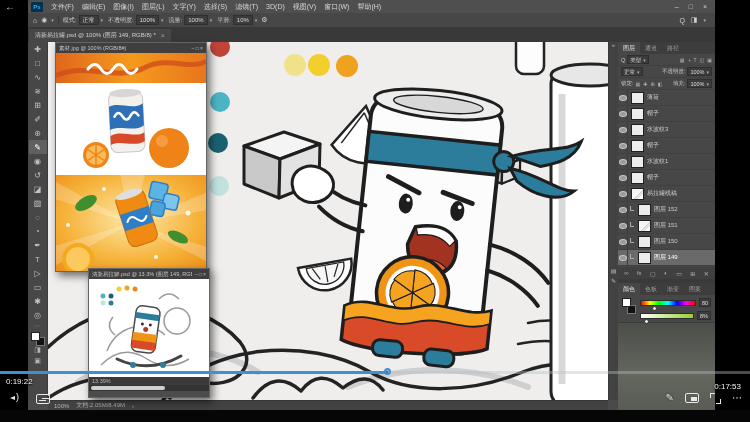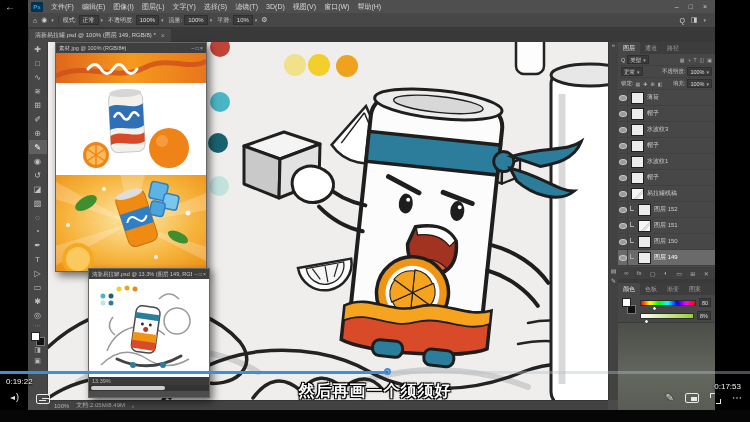--- a/index.html
+++ b/index.html
@@ -628,17 +628,16 @@
       <span class="cc-box"></span>
     </div>
 
     <div class="ctrl-right">
       <span class="icon-btn">✎</span>
       <span class="pip-box"></span>
       <span class="fs-box"></span>
       <span class="icon-btn">⋯</span>
     </div>
 
-    <div class="subtitle">然后再画一个须须好</div>
     <div class="bottom-bar"></div>
   </div>
 
 </div>
 
 </body></html>

